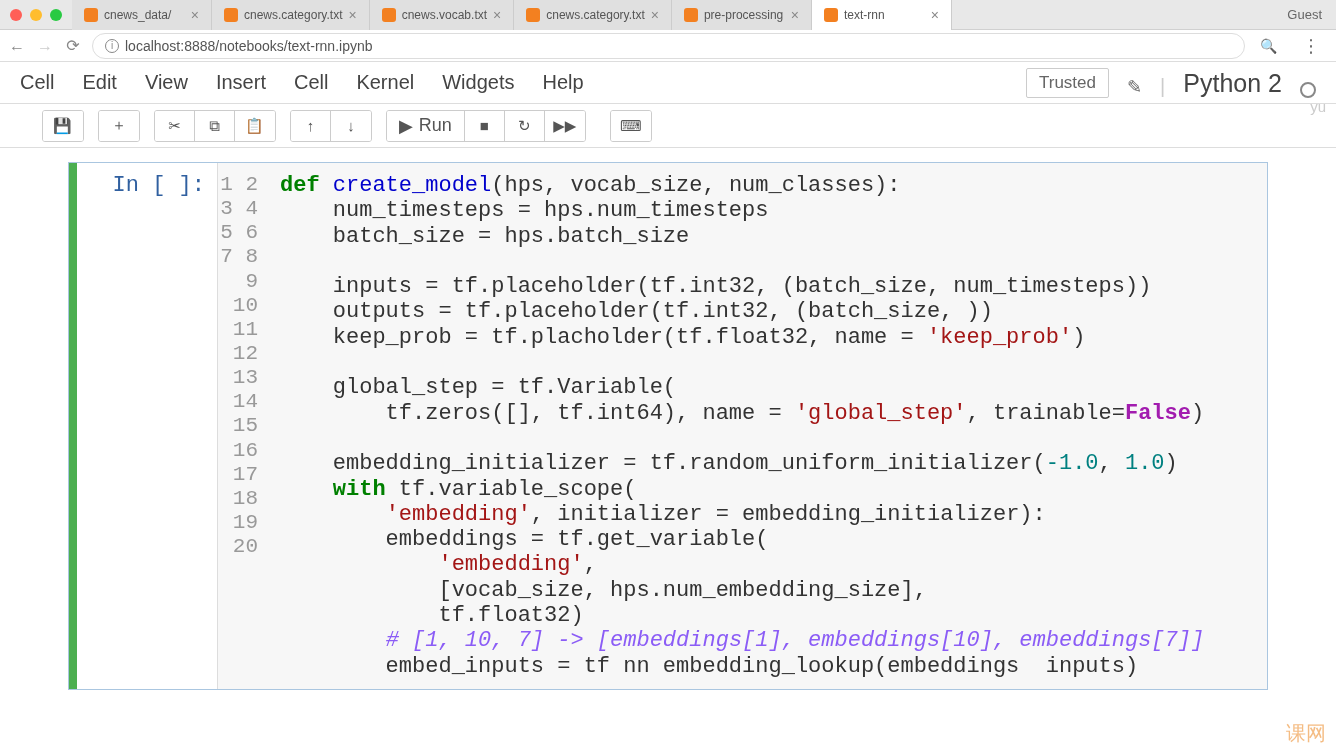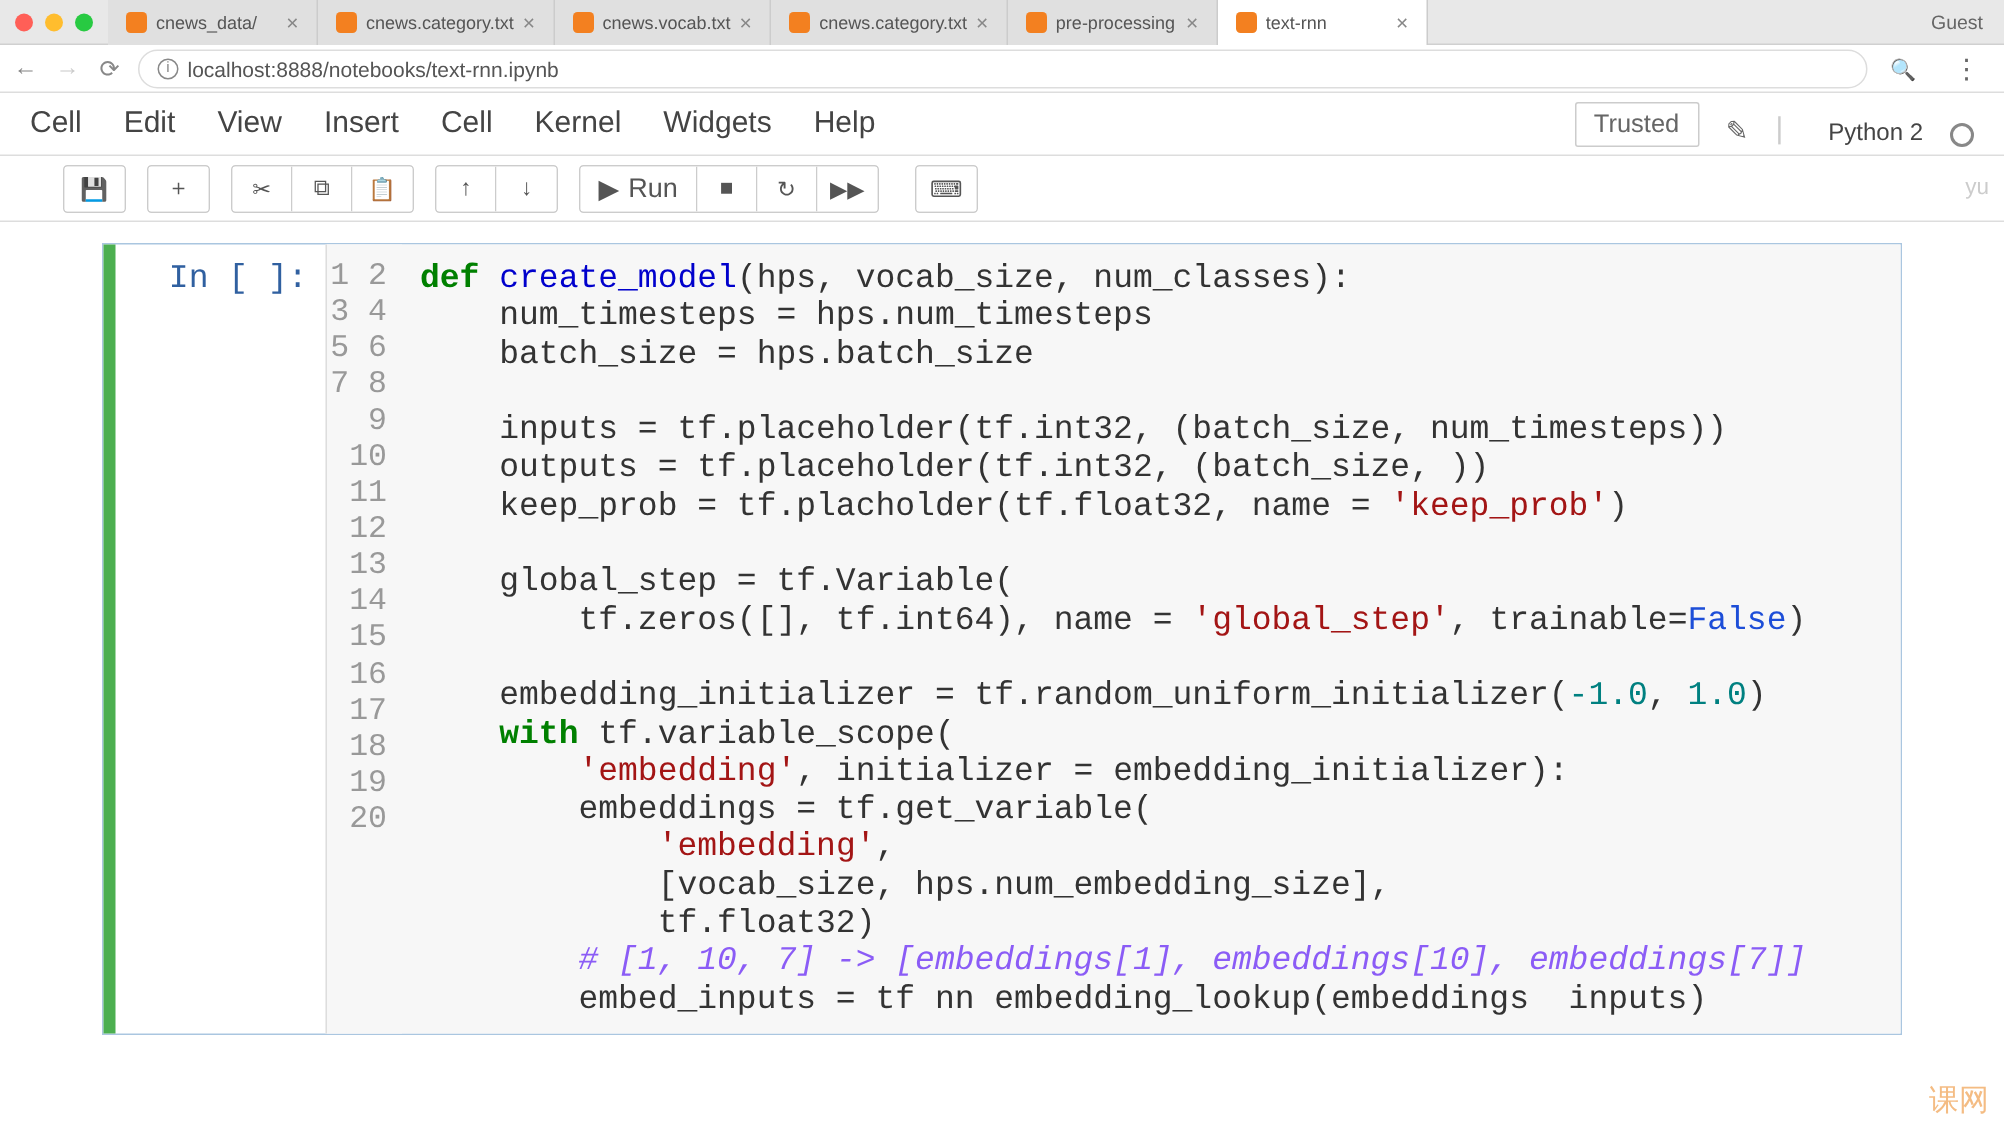--- a/index.html
+++ b/index.html
@@ -26,23 +26,23 @@
     .info-icon { width: 14px; height: 14px; border: 1px solid #888; border-radius: 50%; display: flex; align-items: center; justify-content: center; font-size: 10px; color: #888; }
     .zoom-icon { color: #666; font-size: 14px; padding: 0 6px; }
     .menu-dots { font-size: 18px; color: #666; padding: 0 8px; }
     
     
     .jupyter-menu { height: 42px; display: flex; align-items: center; padding: 0 20px; border-bottom: 1px solid #ddd; gap: 28px; font-size: 20px; color: #444; }
     .jupyter-menu .menu-item { cursor: pointer; }
     .menu-right { margin-left: auto; display: flex; align-items: flex-end; gap: 18px; }
     .trusted { border: 1px solid #ccc; padding: 4px 12px; font-size: 17px; color: #666; border-radius: 2px; }
     .edit-icon { font-size: 18px; color: #666; }
-    .kernel-name { font-size: 16px; color: #444; margin-left: 12px; }
+    .kernel-name { font-size: 25px; color: #444; }
     .kernel-indicator { width: 16px; height: 16px; border: 2px solid #888; border-radius: 50%; }
-    .yu-text { position: absolute; right: 10px; top: 116px; color: #ccc; font-size: 15px; }
+    .yu-text { position: absolute; right: 10px; top: 98px; color: #ccc; font-size: 15px; }
     
     
     .jupyter-toolbar { height: 44px; display: flex; align-items: center; padding: 0 42px; gap: 4px; border-bottom: 1px solid #ddd; }
     .tool-group { display: flex; border: 1px solid #ccc; border-radius: 3px; overflow: hidden; }
     .tool-btn { width: 40px; height: 30px; display: flex; align-items: center; justify-content: center; background: #fff; border-right: 1px solid #ccc; font-size: 15px; color: #555; cursor: pointer; }
     .tool-btn:last-child { border-right: none; }
     .tool-btn.run { width: auto; padding: 0 12px; gap: 6px; font-size: 18px; }
     .tool-spacer { width: 6px; }
     .cell-type-select { height: 30px; border: 1px solid #ccc; border-radius: 3px; padding: 0 30px 0 12px; font-size: 17px; color: #555; background: #fff; position: relative; display: flex; align-items: center; min-width: 165px; }
     .select-arrow { position: absolute; right: 8px; display: flex; flex-direction: column; gap: 1px; }
@@ -57,21 +57,21 @@
     .code-cell { margin: 14px 68px 0 68px; border: 1px solid #aac6e0; display: flex; }
     .cell-marker { width: 8px; background: #4caf50; }
     .prompt { width: 140px; padding: 10px 12px 0 0; text-align: right; font-family: "Courier New", monospace; font-size: 22px; color: #3060a0; }
     .code-area { flex: 1; display: flex; border-left: 1px solid #ddd; background: #f7f7f7; }
     .line-numbers { width: 50px; padding: 10px 10px 10px 0; text-align: right; font-family: "Courier New", monospace; font-size: 21px; color: #999; line-height: 1.15; background: #f7f7f7; }
     .code-content { flex: 1; padding: 10px 12px; font-family: "Courier New", monospace; font-size: 22px; line-height: 1.15; white-space: pre; }
     .kw { color: #008000; font-weight: bold; }
     .fn { color: #0000cc; }
     .str { color: #a31515; }
     .num { color: #008080; }
-    .bool { color: #1d4ed8; font-weight: normal; }
+    .bool { color: #a21caf; font-weight: bold; }
     .cmt { color: #8b5cf6; font-style: italic; }
     
     
     .watermark { position: absolute; right: 10px; bottom: 5px; color: #f0a050; font-size: 20px; opacity: 0.7; }
   </style>
 </head>
 <body>
 
 <div class="browser-chrome">
   <div class="window-controls">

